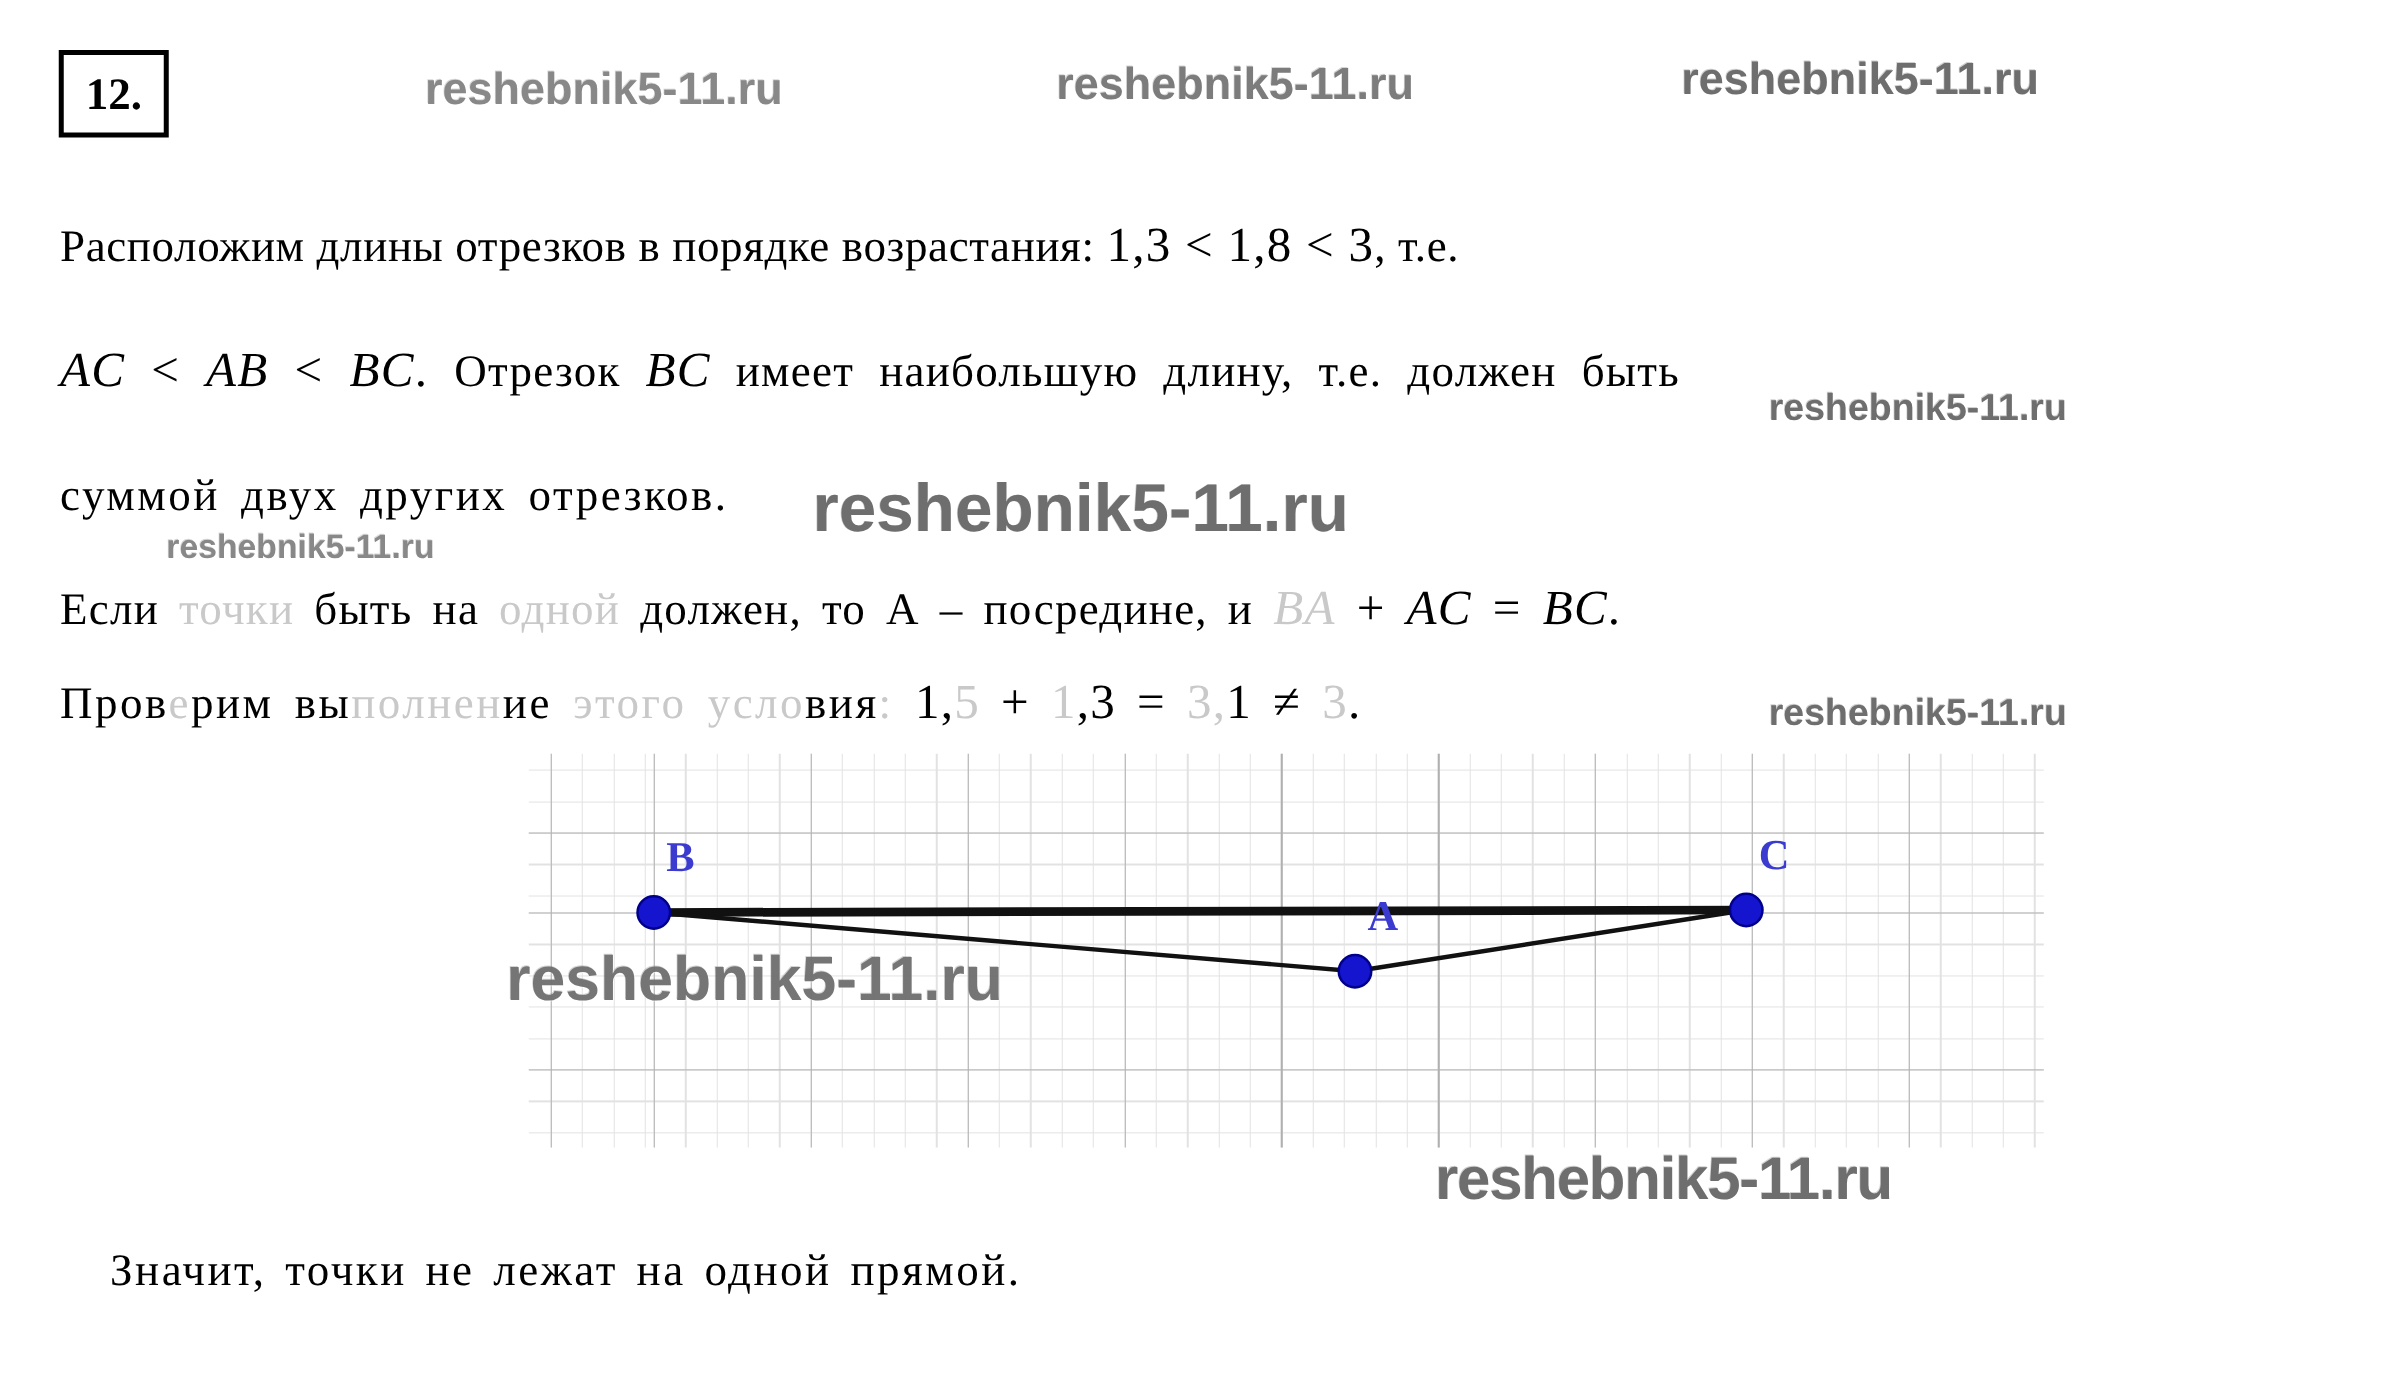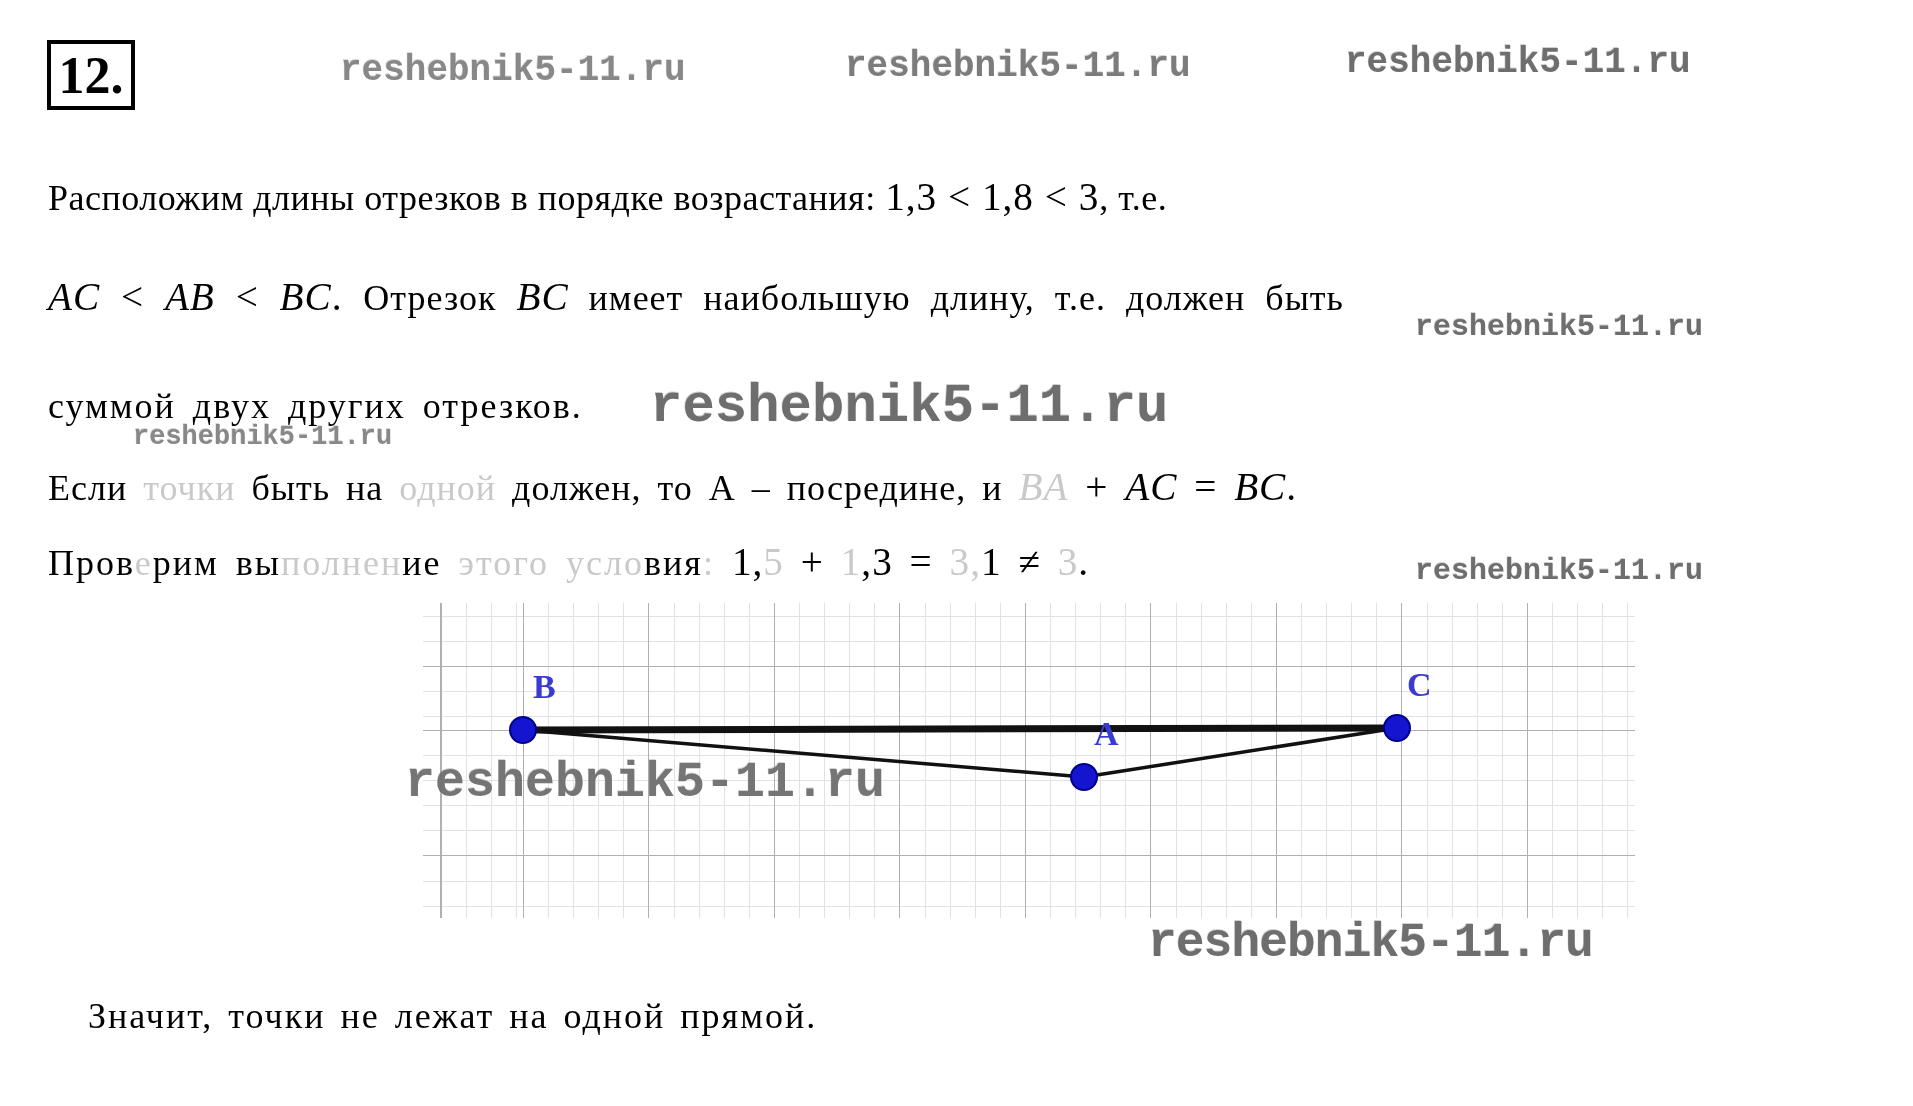--- a/index.html
+++ b/index.html
@@ -2,35 +2,35 @@
 <html style="--text: #000000; --faded: #c9c9c9; --watermark: #6e6e6e; --point: #1515cf; --point-stroke: #00008b; --point-label: #3b3bd0; --segment: #111111; --grid-minor: #e2e2e2; --grid-major: #b0b0b0;"><head>
 <meta charset="utf-8">
 <style>
   html,body{margin:0;padding:0;background:#fff;}
   #page{position:relative;width:1913px;height:1106px;background:#fff;overflow:hidden;
         font-family:"Liberation Serif","DejaVu Serif",serif;color:#000;}
 
   
   .num-box{position:absolute;left:47px;top:40px;width:80px;height:62px;
            border:4px solid #000;display:flex;align-items:center;justify-content:center;
-           font-weight:bold;font-size:52px;background:#fff;z-index:3;}
+           font-weight:bold;font-size:36px;background:#fff;z-index:3;}
 
   
-  .wm{position:absolute;font-family:Liberation Mono, monospace;font-weight:bold;
+  .wm{position:absolute;font-family:Liberation Sans, sans-serif;font-weight:bold;
       white-space:nowrap;color:var(--watermark,#6e6e6e);z-index:1;
       text-shadow:0.6px 0.6px 0 rgba(255,255,255,.55), -0.6px -0.6px 0 rgba(120,120,120,.35);}
   .wm-36{font-size:36px;} .wm-30{font-size:30px;} .wm-27{font-size:27px;}
   .wm-54{font-size:54px;} .wm-50{font-size:50px;} .wm-48{font-size:48px;letter-spacing:-1px;}
   .sh-a{opacity:.82;} .sh-b{opacity:.9;} .sh-c{opacity:1;} .sh-d{opacity:.95;}
 
   
   .tline{position:absolute;left:48px;font-size:36px;line-height:1.15;z-index:2;white-space:nowrap;}
   .l1{top:138px;letter-spacing:.5px;}
   .l2{top:238px;word-spacing:10px;letter-spacing:1px;}
-  .l3{top:350px;letter-spacing:2px;word-spacing:6px;}
+  .l3{top:340px;letter-spacing:2px;word-spacing:6px;}
   .l4{top:428px;word-spacing:6px;letter-spacing:1px;}
   .l5{top:503px;letter-spacing:2px;word-spacing:6px;}
   .l6{top:960px;letter-spacing:2px;word-spacing:4px;margin-left:40px;}
   .it{font-style:italic;}
   .math{font-size:1.09em;letter-spacing:1px;}
   .faded{color:var(--faded,#c8c8c8);}
 
   
   .figure{position:absolute;left:423px;top:603px;width:1212px;height:315px;z-index:0;
     background-color:#fff;

